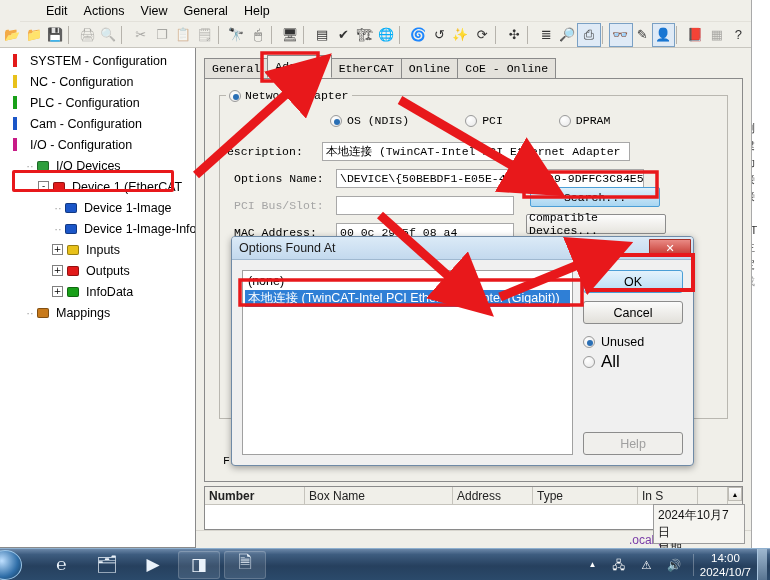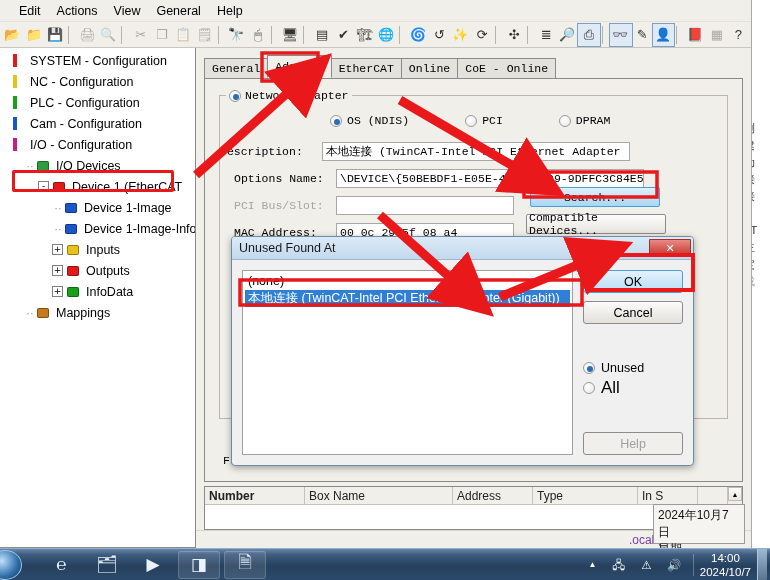--- a/index.html
+++ b/index.html
@@ -29,22 +29,23 @@
 
   
   #app {
     position:absolute; left:0; top:0; width:752px; height:548px;
     background:#f0efe9; border-right:1px solid #a9a9a9;
     display:flex; flex-direction:column;
   }
   
   #menubar {
     height:22px; background:#f0efe9; display:flex; align-items:center;
-    padding-left:11px; font-size:12.5px; color:#000;
+    padding-left:18px; font-size:12.5px; color:#000;
     border-bottom:1px solid #e3e1da;
+    margin-left:20px;
   }
   #menubar .mi { padding:2px 8px; cursor:default; }
 
   
   #toolbar {
     height:26px; background:#f0efe9; display:flex; align-items:center;
     padding:0 2px; border-bottom:1px solid #c8c6bf; overflow:hidden;
   }
   .tb-btn {
     width:23px; height:22px; display:flex; align-items:center; justify-content:center;
@@ -477,32 +478,32 @@
 
       <div id="statusbar">
         <span class="ip">.ocal (192.168.245.12</span>
       </div>
     </div>
   </div>
 </div>
 
 <div id="dialog">
   <div id="dlg-title">
-    <span>Unused Found At</span>
+    <span>Options Found At</span>
     <div id="dlg-close">✕</div>
   </div>
   <div id="dlg-body">
     <div id="dlg-list">
         <div class="li">(none)</div>
         <div class="li sel">本地连接  (TwinCAT-Intel PCI Ethernet Adapter (Gigabit))</div>
       </div>
     <div id="dlg-side">
       <div class="dbtn hot">OK</div>
       <div class="dbtn">Cancel</div>
-      <div id="dlg-filters" style="margin-top:26px;">
+      <div id="dlg-filters" style="margin-top:0;">
           <div style="display: flex; align-items: center; gap: 6px; height: 20px; font-size: 12.5px;">
             <span class="radio on"></span>
             <span>Unused</span>
           </div>
           <div style="display: flex; align-items: center; gap: 6px; height: 20px; font-size: 17px;">
             <span class="radio"></span>
             <span>All</span>
           </div>
         </div>
       <div class="dbtn dis" style="margin-top:auto; margin-bottom:0;">Help</div>

